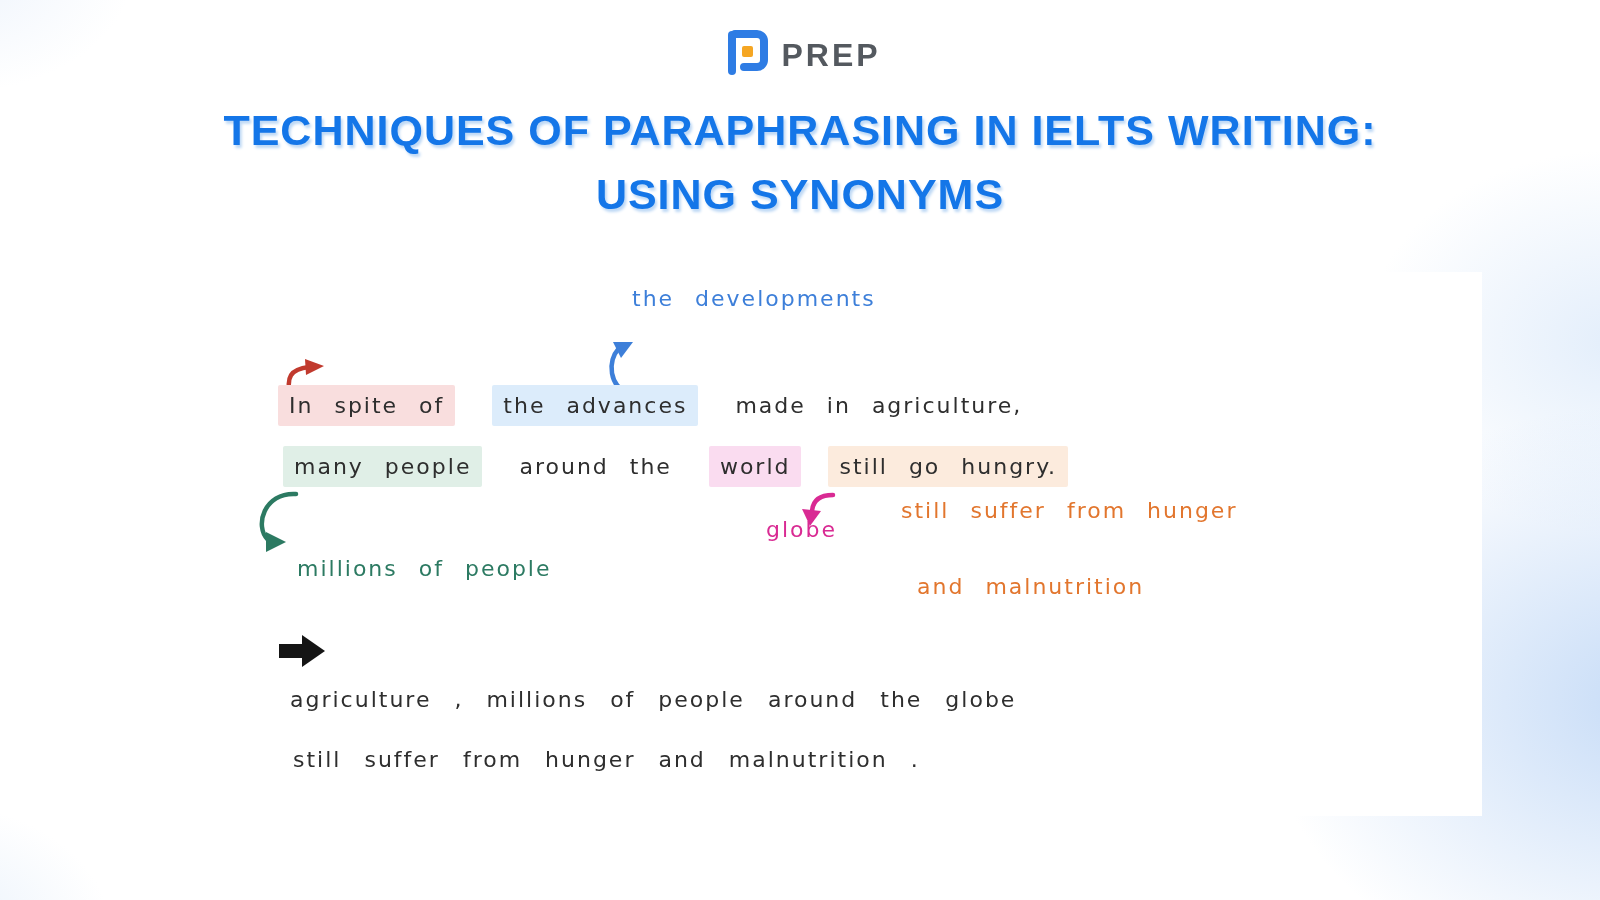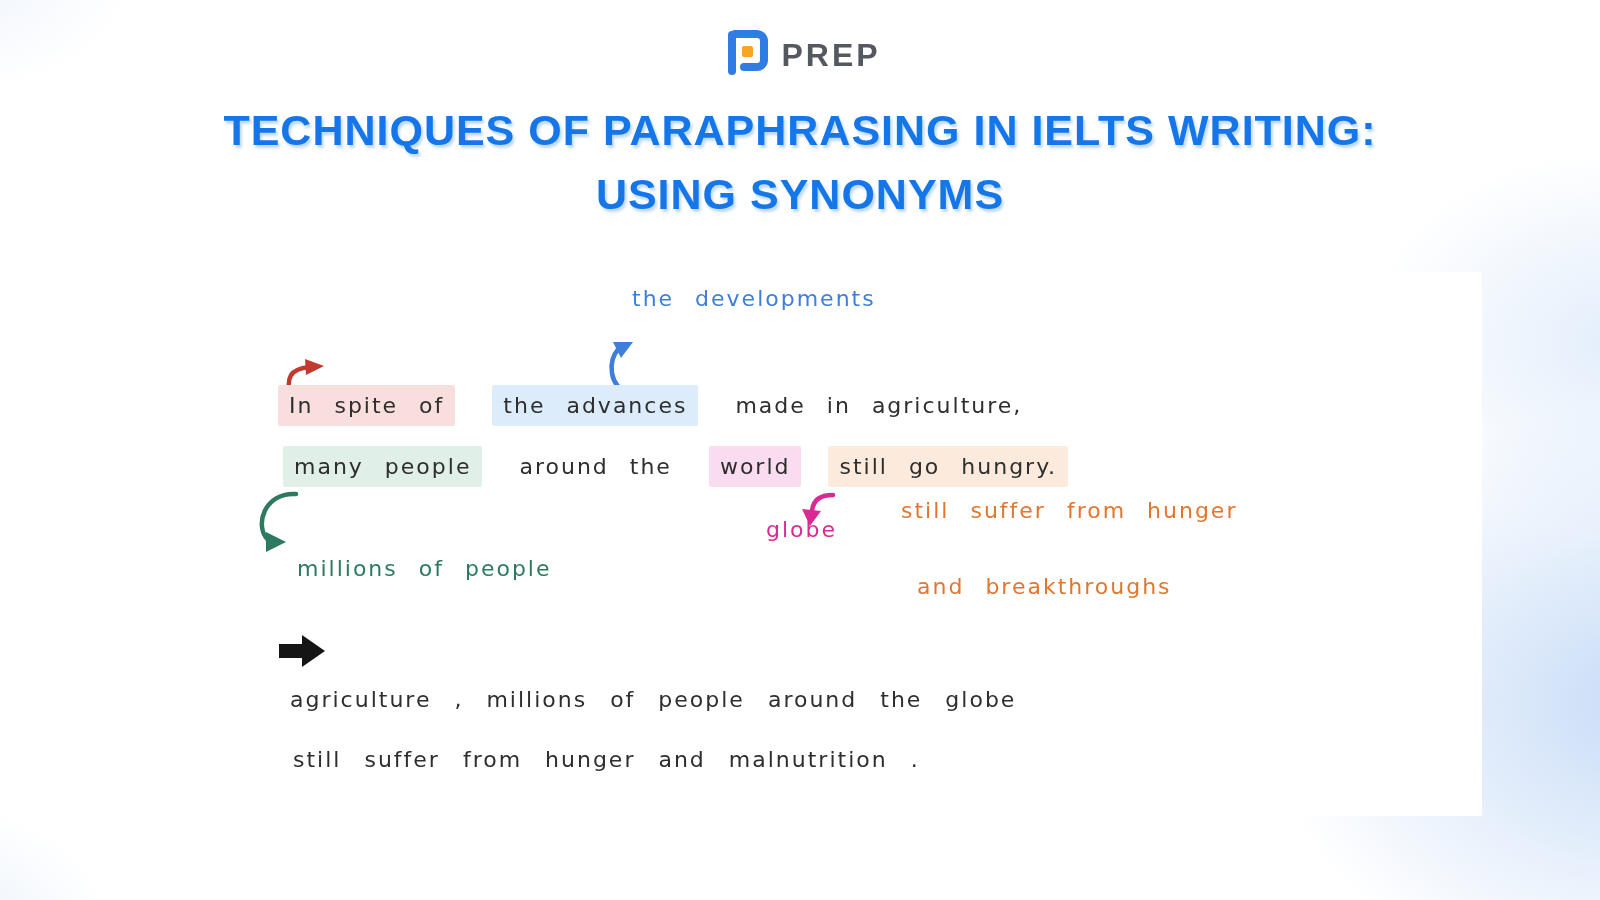--- a/index.html
+++ b/index.html
@@ -84,21 +84,21 @@
   </svg>
 
   <svg class="arrow-svg" style="left:797px;top:487px;" width="42" height="40" viewBox="0 0 42 40">
     <path d="M36 8 C22 8, 15 14, 15 26" stroke="#d92a93" stroke-width="4.5" fill="none" stroke-linecap="round"></path>
     <polygon points="5,22 24,24 13,39" fill="#d92a93"></polygon>
   </svg>
 
   <div class="hw ink-green" style="left:297px;top:516px;">millions of people</div>
   <div class="hw ink-magenta" style="left:766px;top:517px;">globe</div>
   <div class="hw ink-orange" style="left:901px;top:498px;">still suffer from hunger</div>
-  <div class="hw ink-orange" style="left:917px;top:574px;">and breakthroughs</div>
+  <div class="hw ink-orange" style="left:917px;top:574px;">and malnutrition</div>
 
   <svg class="arrow-svg" style="left:275px;top:631px;" width="54" height="40" viewBox="0 0 54 40">
     <path d="M4 13 h23 v-9 l23 16 -23 16 v-9 h-23 z" fill="#151515"></path>
   </svg>
   <div class="hw ink-black" style="left:290px;top:687px;word-spacing:14px;">agriculture , millions of people around the globe</div>
   <div class="hw ink-black" style="left:293px;top:747px;word-spacing:14px;">still suffer from hunger and malnutrition .</div>
 
 </div>
 
 </body></html>

